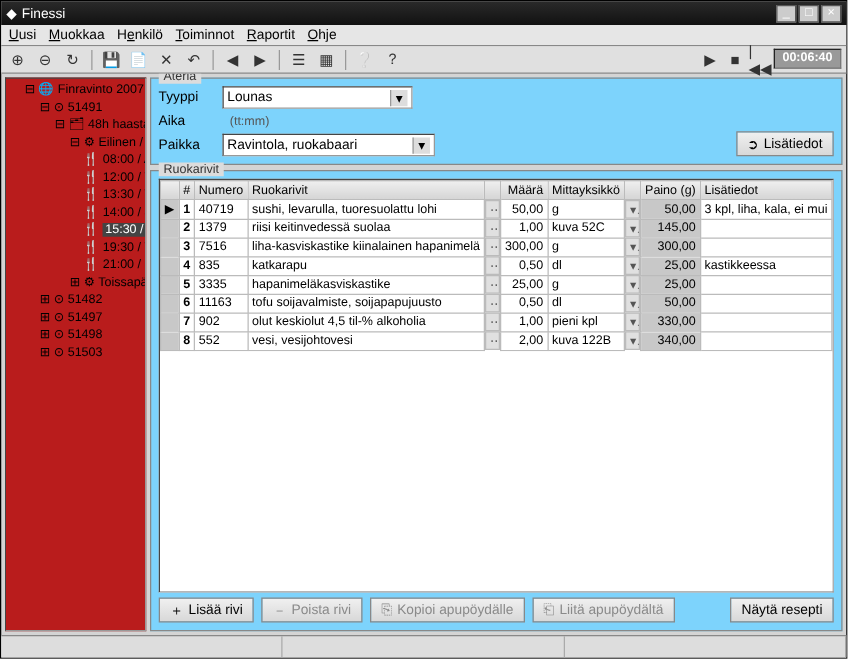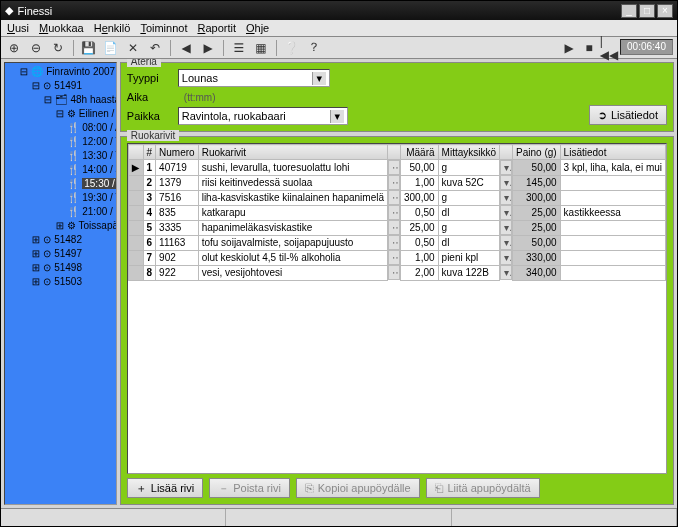--- a/index.html
+++ b/index.html
@@ -7,29 +7,29 @@
   .window { width:678px; height:527px; display:flex; flex-direction:column; border:1px solid #000; background:#d4d4d4; }
   .titlebar { background:linear-gradient(#2a2a2a,#111); color:#fff; height:19px; display:flex; align-items:center; padding:0 4px; font-size:11px; }
   .titlebar .spacer { flex:1; }
   .titlebar .winbtn { width:16px; height:14px; background:#ccc; border:1px solid #555; margin-left:2px; display:flex; align-items:center; justify-content:center; font-size:10px; }
   .menubar { background:#e6e6e6; border-bottom:1px solid #888; padding:2px 6px; display:flex; gap:10px; font-size:11px; color:#000; }
   .menubar span u { text-decoration:underline; }
   .toolbar { background:#e0e0e0; border-bottom:1px solid #888; padding:2px 4px; display:flex; align-items:center; gap:4px; height:22px; }
   .toolbar .tbtn, .toolbar .ricon { width:18px; height:18px; display:flex; align-items:center; justify-content:center; font-size:12px; color:#333; }
   .toolbar .sep { width:1px; height:16px; background:#999; margin:0 2px; }
   .toolbar .rgroup { display:flex; gap:2px; }
-  .toolbar .time { background:#999; color:#fff; padding:0 6px; height:16px; display:flex; align-items:center; font-size:10px; border:1px inset #777; }
+  .toolbar .time { background:#999; color:#fff; padding:0 6px; height:16px; display:flex; align-items:center; font-size:10px; border:1px inset #777;font-weight:bold; }
   .content { flex:1; display:flex; overflow:hidden; }
-  .tree { width:140px; background:#3b82f6; border:1px inset #999; margin:3px; padding:2px 2px; overflow:auto; font-size:10px; line-height:14px; }
+  .tree { width:140px; background:#b91c1c; border:1px inset #999; margin:3px; padding:2px 2px; overflow:auto; font-size:10px; line-height:14px; }
   .tree ul { list-style:none; margin:0; padding-left:12px; }
   .tree li { white-space:nowrap; }
   .tree .icon { display:inline-block; width:10px; text-align:center; margin-right:2px; }
   .tree .sel { background:#444; color:#fff; padding:0 2px; }
   .main { flex:1; margin:3px 3px 3px 0; display:flex; flex-direction:column; gap:4px; }
-  .group { border:1px solid #888; background:#84cc16; padding:6px; position:relative; }
+  .group { border:1px solid #888; background:#7dd3fc; padding:6px; position:relative; }
   .group .legend { position:absolute; top:-7px; left:6px; background:#dcdcdc; padding:0 4px; font-size:10px; color:#333; }
   .formrow { display:flex; align-items:center; gap:6px; margin-bottom:4px; }
   .formrow label { width:45px; font-size:11px; }
   .formrow input, .formrow select, .combo { border:1px inset #999; background:#fff; font-size:11px; height:18px; padding:0 3px; }
   .combo { display:flex; align-items:center; justify-content:space-between; }
   .combo .arrow { width:14px; text-align:center; background:#ddd; border-left:1px solid #999; }
   .hint { color:#555; font-size:10px; margin-left:6px; }
   .btn { border:1px solid #888; background:linear-gradient(#f0f0f0,#d8d8d8); padding:2px 8px; font-size:11px; display:flex; align-items:center; gap:4px; height:20px; }
   .btn.disabled { color:#8a8a8a; }
   .ateria-top { position:relative; }
@@ -267,21 +267,21 @@
                   <td class="dd">⋯</td>
                   <td class="num">1,00</td>
                   <td>pieni kpl</td>
                   <td class="dd">▾</td>
                   <td class="num gray">330,00</td>
                   <td></td>
                 </tr>
                 <tr>
                   <td class="gray"></td>
                   <td class="col-hash"><b>8</b></td>
-                  <td>922</td>
+                  <td>552</td>
                   <td>vesi, vesijohtovesi</td>
                   <td class="dd">⋯</td>
                   <td class="num">2,00</td>
                   <td>kuva 122B</td>
                   <td class="dd">▾</td>
                   <td class="num gray">340,00</td>
                   <td></td>
                 </tr>
               </tbody>
           </table>
@@ -298,20 +298,23 @@
           </div>
           <div class="btn disabled">
             <span>⎘</span>
             <span>Kopioi apupöydälle</span>
           </div>
           <div class="btn disabled">
             <span>⎗</span>
             <span>Liitä apupöydältä</span>
           </div>
           <div style="flex:1"></div>
+          <div class="btn">
+            <span>Näytä resepti</span>
+          </div>
         </div>
       </div>
     </div>
   </div>
 
   <div class="statusbar">
     <div></div>
       <div></div>
       <div></div>
   </div>

